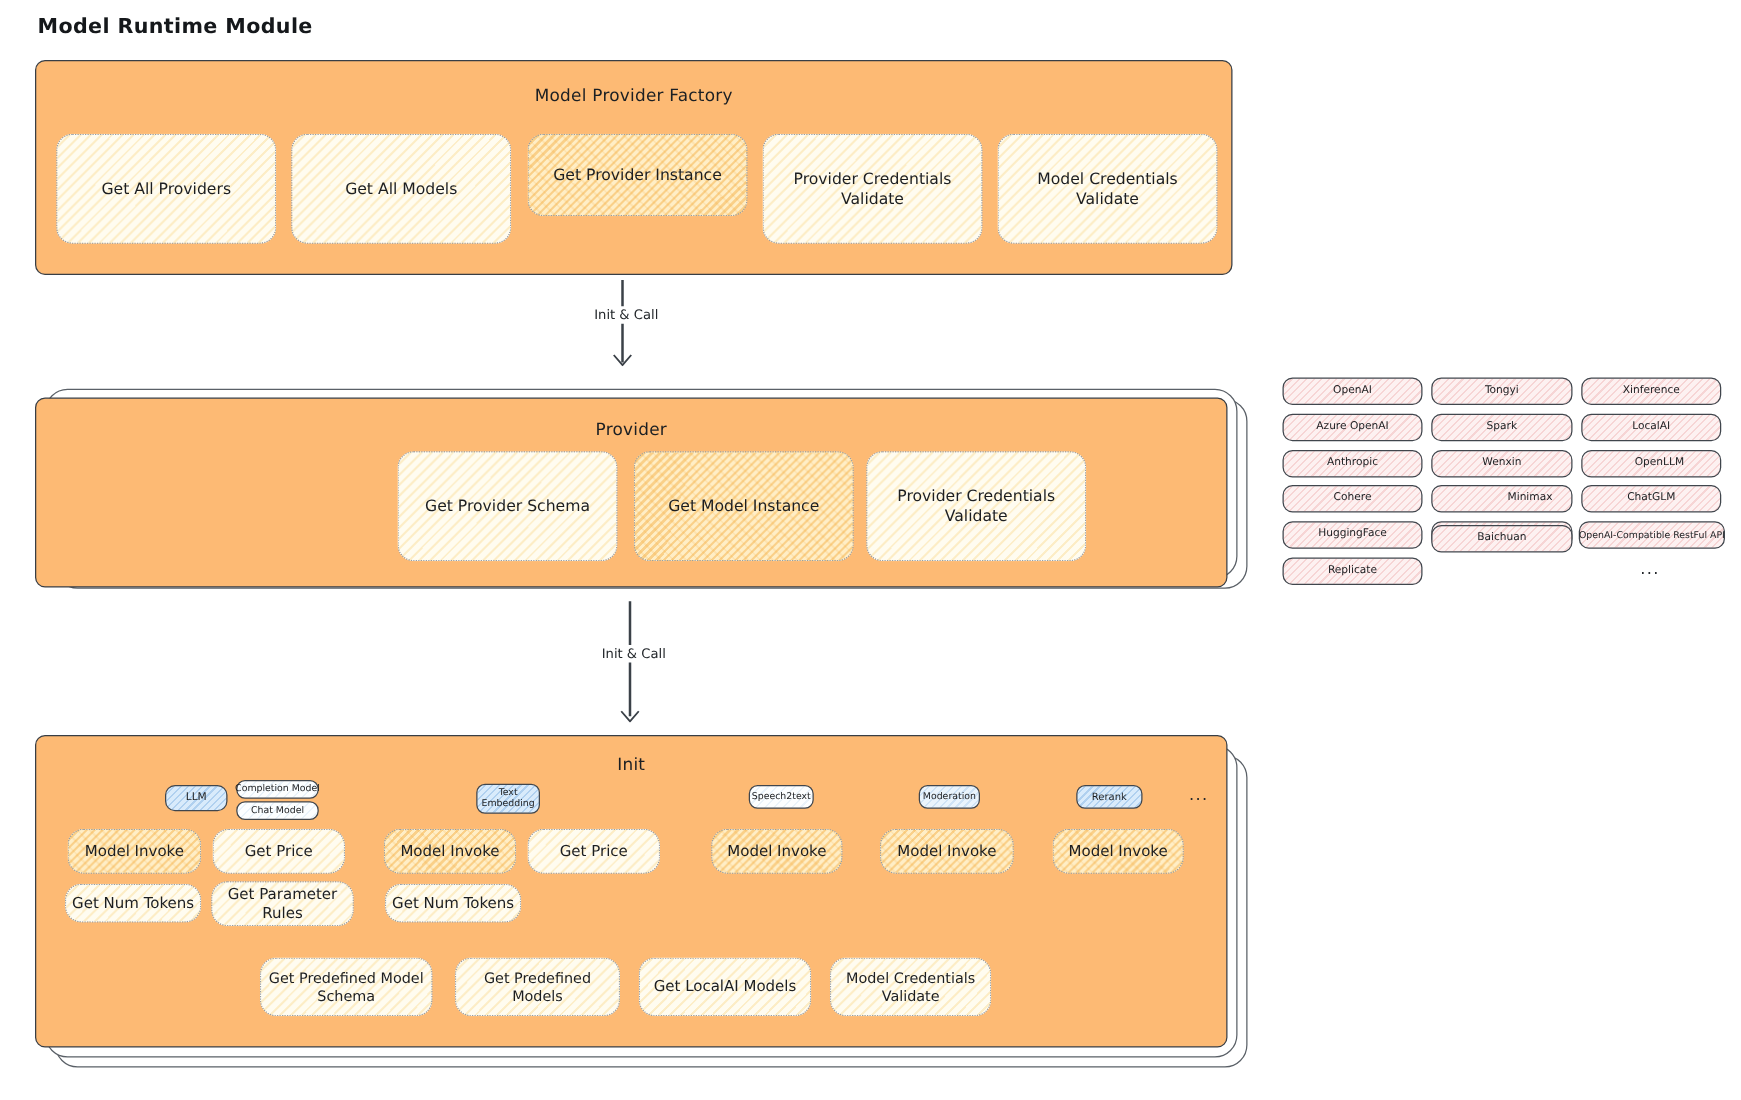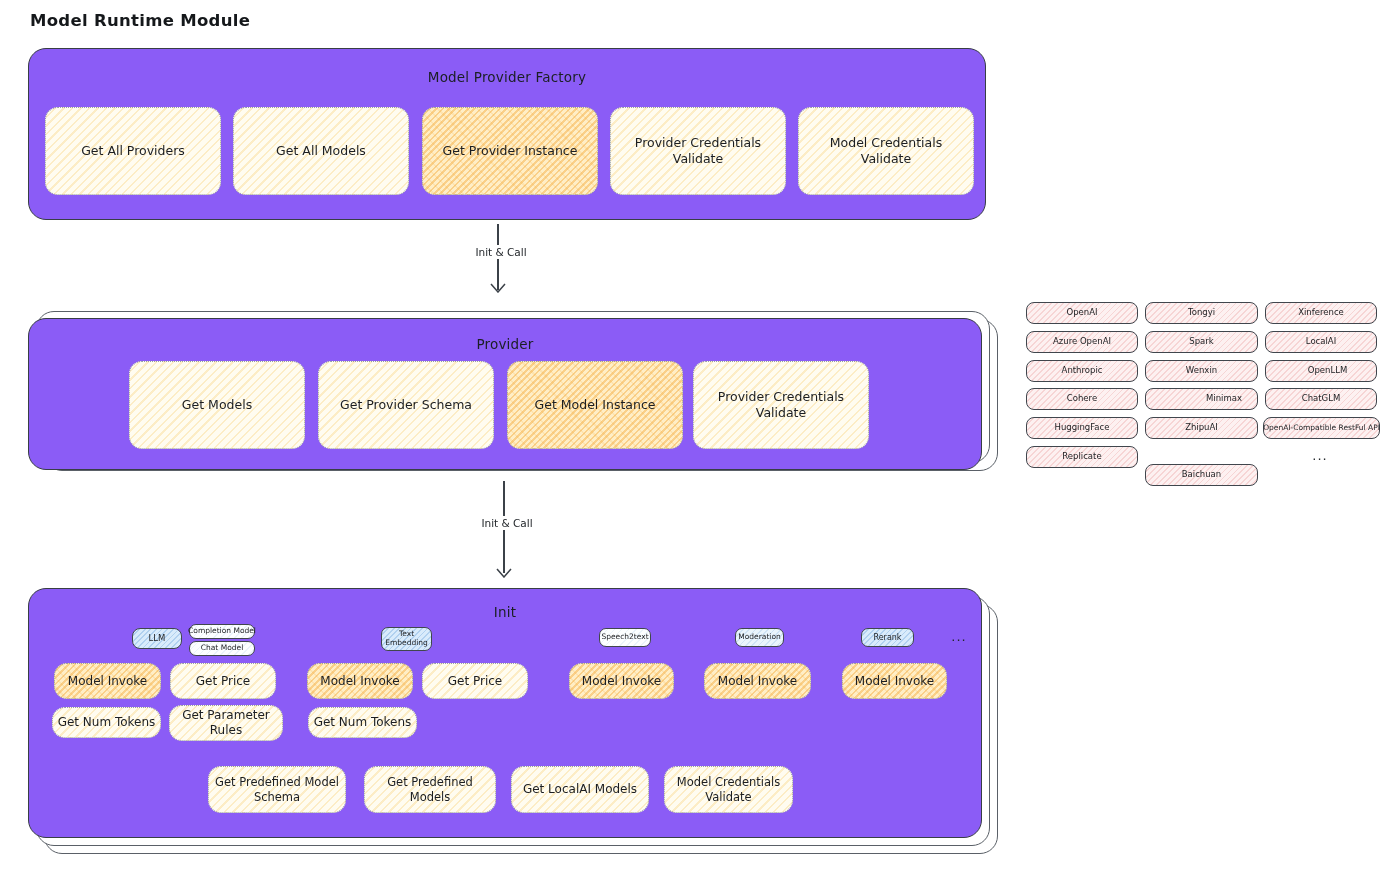--- a/index.html
+++ b/index.html
@@ -1,20 +1,20 @@
 <!DOCTYPE html>
 <html><head>
 <meta charset="utf-8">
 <style>
   html,body{margin:0;padding:0;background:#fff;}
   #canvas{position:relative;width:1393px;height:880px;background:#ffffff;
           font-family:"DejaVu Sans",sans-serif;color:#1c1e21;overflow:hidden;}
   .abs{position:absolute;box-sizing:border-box;}
   .page-title{font-size:16.5px;font-weight:600;letter-spacing:.3px;color:#15181b;}
-  .bigbox{border:1.6px solid #383e45;border-radius:18px;background:#8b5cf6;}
+  .bigbox{border:1.6px solid #383e45;border-radius:8px;background:#fdba74;}
   .echo{border:1.2px solid #5a6067;border-radius:18px;background:#fff;}
   .boxtitle{width:100%;text-align:center;font-size:13.5px;color:#1b1f23;letter-spacing:.2px;}
   .node{display:flex;align-items:center;justify-content:center;text-align:center;
         border:1.6px dotted #979da6;border-radius:13px;font-size:12.5px;line-height:1.25;
         padding:2px 4px;cursor:default;}
   .node-yellow{background-color:#fffcf0;
      background-image:repeating-linear-gradient(135deg,rgba(247,201,97,.30) 0 1.6px,transparent 1.6px 6px);}
   .node-orange{background-color:#ffeec6;
      background-image:repeating-linear-gradient(135deg,rgba(243,166,51,.42) 0 1.8px,transparent 1.8px 4.5px),
                       repeating-linear-gradient(45deg,rgba(243,166,51,.16) 0 1.5px,transparent 1.5px 7px);}
@@ -41,54 +41,53 @@
 <body>
 
 <div id="canvas">
 
   <div class="abs page-title" style="left:30px;top:11px;">Model Runtime Module</div>
 
   <div class="abs bigbox" style="left:28px;top:48px;width:958px;height:172px;">
     <div class="abs boxtitle" style="top:20px;">Model Provider Factory</div>
     <div class="abs node node-yellow" style="left:16px;top:58px;width:176px;height:88px;">Get All Providers</div>
     <div class="abs node node-yellow" style="left:204px;top:58px;width:176px;height:88px;">Get All Models</div>
-    <div class="abs node node-orange" style="left:393px;top:58px;width:176px;height:88px;">Get Provider Instance</div>
+    <div class="abs node node-orange" style="left:393px;top:58px;width:176px;height:66px;">Get Provider Instance</div>
     <div class="abs node node-yellow" style="left:581px;top:58px;width:176px;height:88px;">Provider Credentials Validate</div>
     <div class="abs node node-yellow" style="left:769px;top:58px;width:176px;height:88px;">Model Credentials Validate</div>
   </div>
 
   <div class="abs vline" style="left:497px;top:224px;height:66px;"></div>
   <svg class="abs" style="left:490px;top:283px;" width="16" height="10">
     <path d="M1 1 L8 9 L15 1" stroke="#3b4148" stroke-width="1.5" fill="none"></path>
   </svg>
   <div class="arrow-label" style="left:462px;top:245px;width:72px;">Init &amp; Call</div>
 
   <div class="abs echo" style="left:44px;top:319px;width:954px;height:152px;"></div>
   <div class="abs echo" style="left:36px;top:311px;width:954px;height:152px;"></div>
   <div class="abs bigbox" style="left:28px;top:318px;width:954px;height:152px;">
     <div class="abs boxtitle" style="top:17px;">Provider</div>
-    <div class="abs node node-yellow" style="left:100px;top:42px;width:176px;height:88px;">Get Models</div>
     <div class="abs node node-yellow" style="left:289px;top:42px;width:176px;height:88px;">Get Provider Schema</div>
     <div class="abs node node-orange" style="left:478px;top:42px;width:176px;height:88px;">Get Model Instance</div>
     <div class="abs node node-yellow" style="left:664px;top:42px;width:176px;height:88px;">Provider Credentials Validate</div>
   </div>
 
   <div class="abs chip chip-pink" style="left:1026px;top:302px;width:112px;height:22px;">OpenAI</div>
   <div class="abs chip chip-pink" style="left:1026px;top:331px;width:112px;height:22px;">Azure OpenAI</div>
   <div class="abs chip chip-pink" style="left:1026px;top:360px;width:112px;height:22px;">Anthropic</div>
   <div class="abs chip chip-pink" style="left:1026px;top:388px;width:112px;height:22px;">Cohere</div>
   <div class="abs chip chip-pink" style="left:1026px;top:417px;width:112px;height:22px;">HuggingFace</div>
   <div class="abs chip chip-pink" style="left:1026px;top:446px;width:112px;height:22px;">Replicate</div>
 
   <div class="abs chip chip-pink" style="left:1145px;top:302px;width:113px;height:22px;">Tongyi</div>
   <div class="abs chip chip-pink" style="left:1145px;top:331px;width:113px;height:22px;">Spark</div>
   <div class="abs chip chip-pink" style="left:1145px;top:360px;width:113px;height:22px;">Wenxin</div>
   <div class="abs chip chip-pink" style="left:1145px;top:388px;width:113px;height:22px;padding-left:48px;">Minimax</div>
   <div class="abs chip chip-pink" style="left:1145px;top:417px;width:113px;height:22px;">ZhipuAI</div>
-  <div class="abs chip chip-pink" style="left:1145px;top:464px;width:113px;height:22px;">Baichuan</div>
+  <div class="abs chip chip-pink" style="left:1145px;top:420px;width:113px;height:22px;">Baichuan</div>
 
   <div class="abs chip chip-pink" style="left:1265px;top:302px;width:112px;height:22px;">Xinference</div>
   <div class="abs chip chip-pink" style="left:1265px;top:331px;width:112px;height:22px;">LocalAI</div>
   <div class="abs chip chip-pink" style="left:1265px;top:360px;width:112px;height:22px;padding-left:16px;">OpenLLM</div>
   <div class="abs chip chip-pink" style="left:1265px;top:388px;width:112px;height:22px;">ChatGLM</div>
   <div class="abs chip chip-pink" style="left:1263px;top:417px;width:117px;height:22px;font-size:7.5px;">OpenAI-Compatible RestFul API</div>
   <div class="abs dots" style="left:1300px;top:448px;width:40px;">...</div>
 
   <div class="abs vline" style="left:503px;top:481px;height:92px;"></div>
   <svg class="abs" style="left:496px;top:568px;" width="16" height="10">

